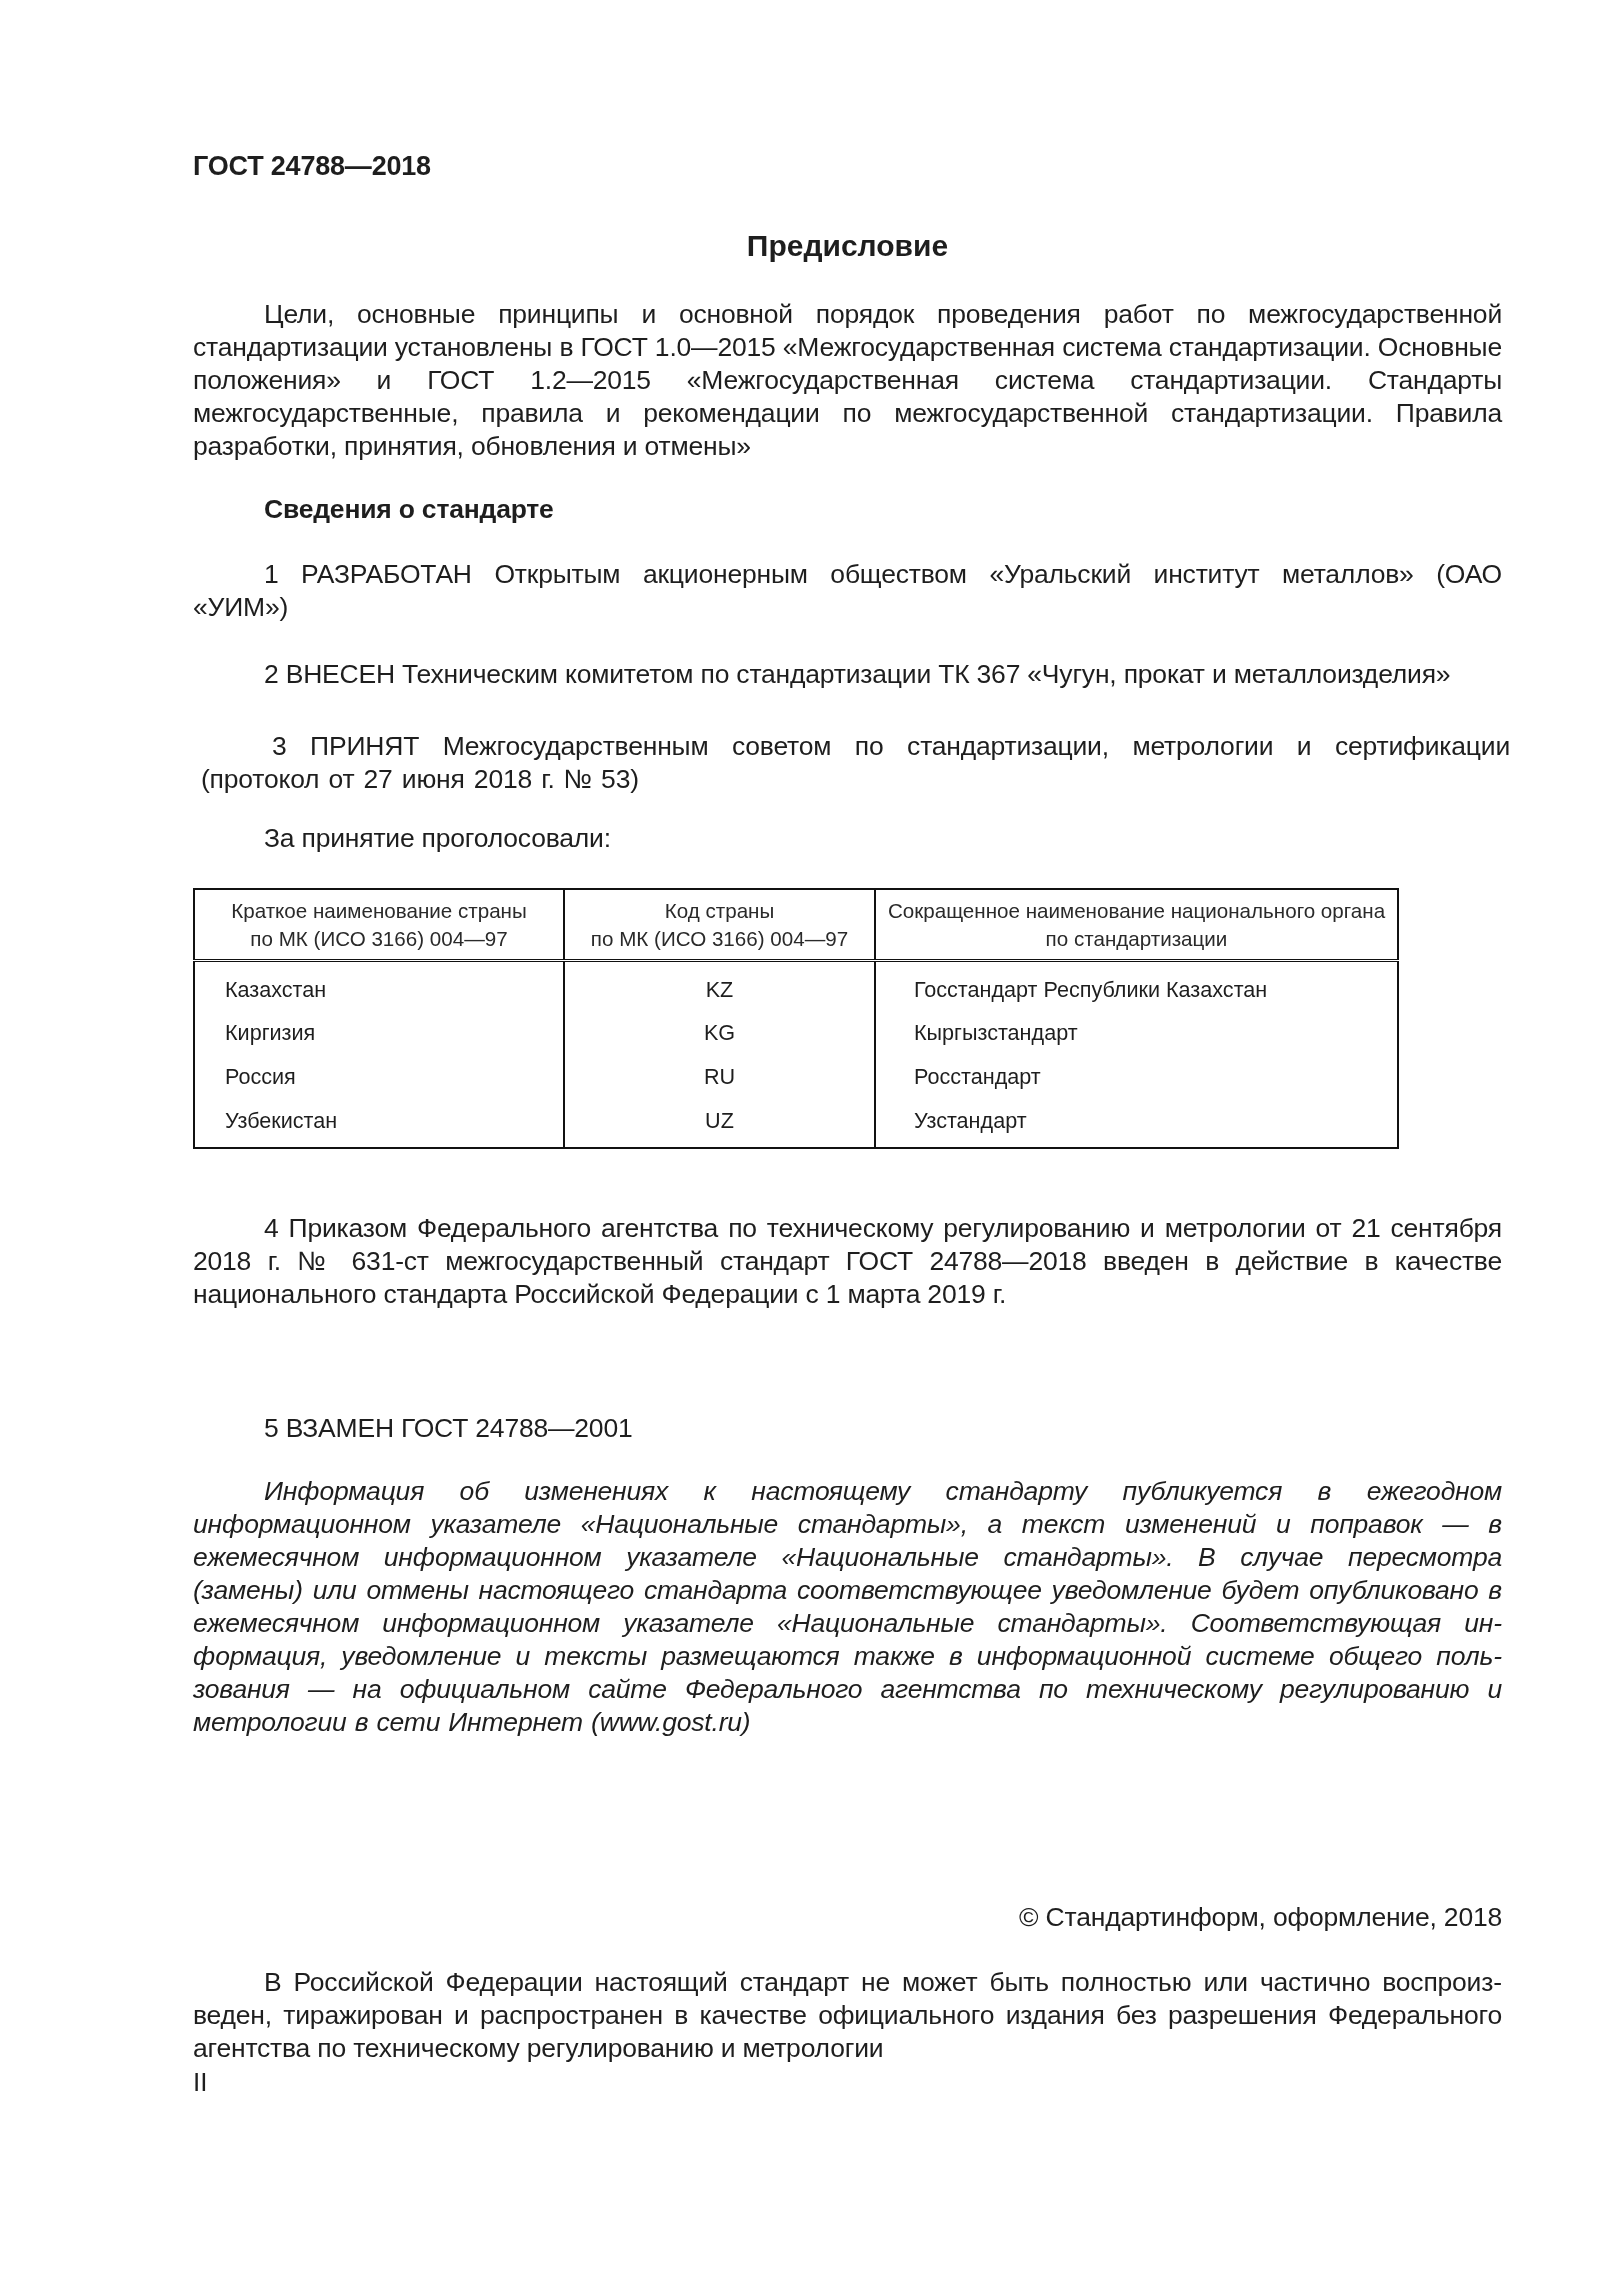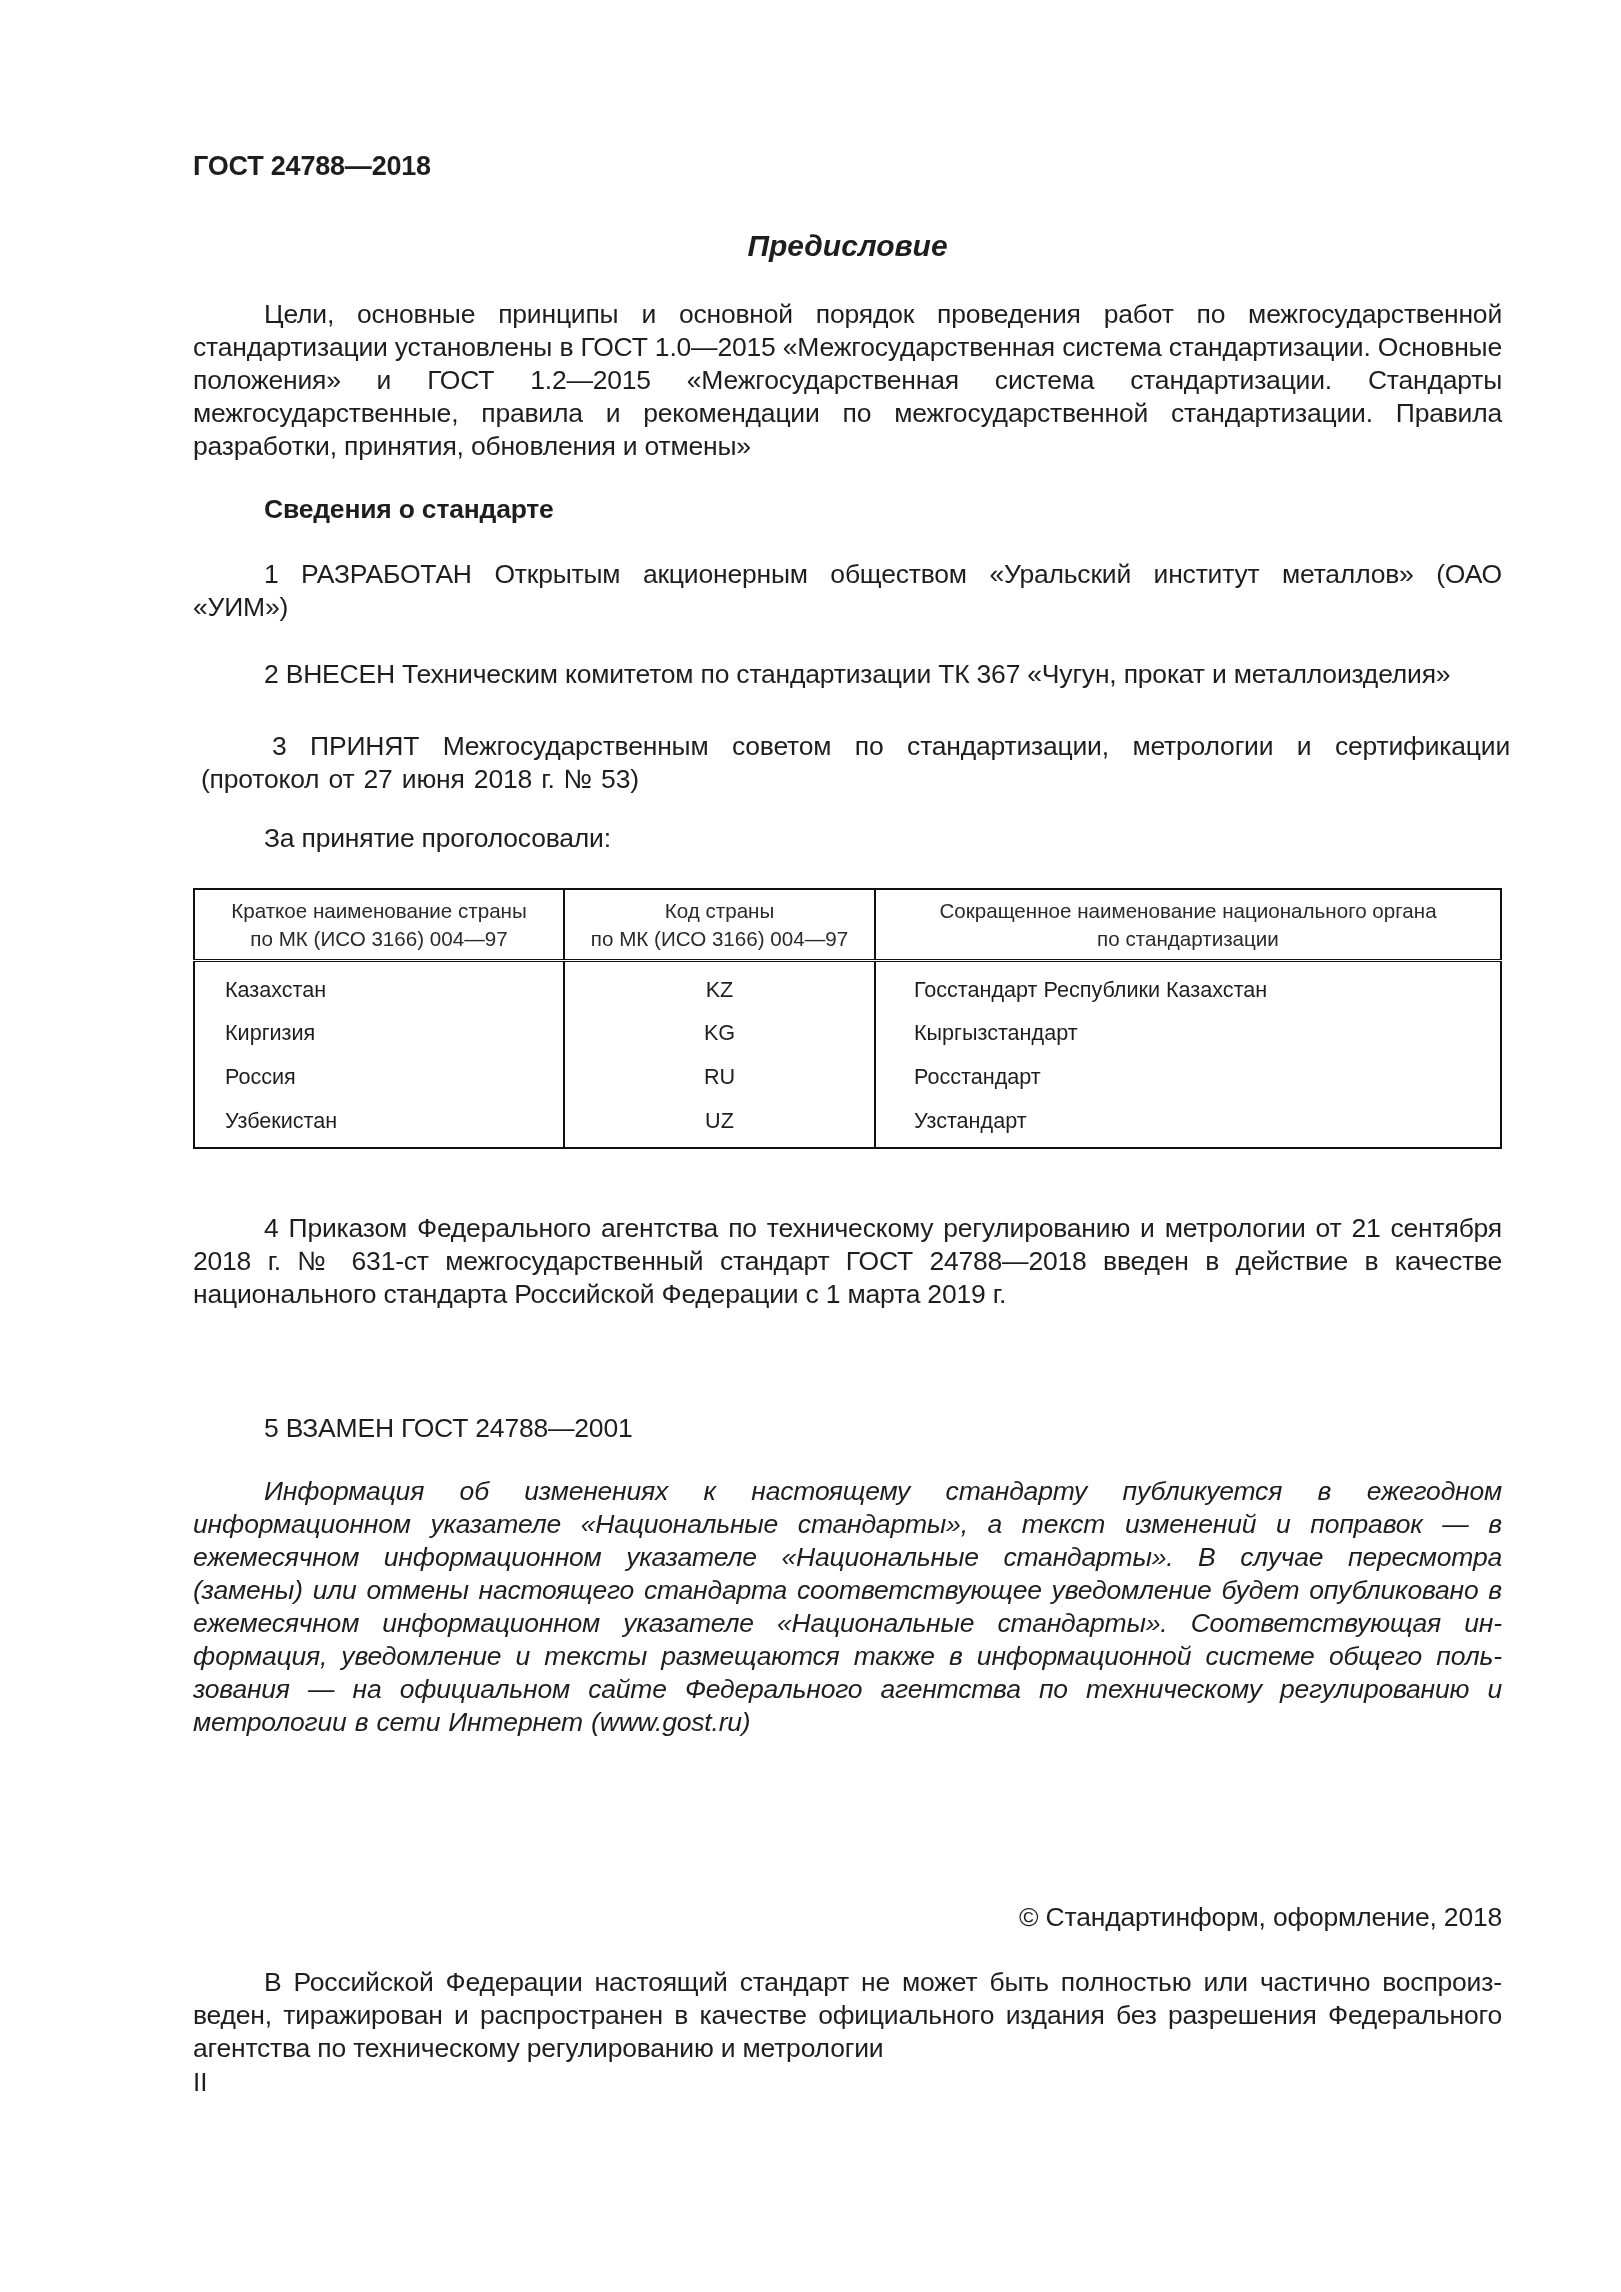--- a/index.html
+++ b/index.html
@@ -33,21 +33,20 @@
     }
     .title {
       position: absolute;
       left: 0;
       width: 1309px;
       top: 227px;
       text-align: center;
       font-size: 30px;
       font-weight: bold;
       line-height: 37px;
-      font-style: italic;
     }
     .para {
       position: absolute;
       left: 0;
       width: 1309px;
       font-size: 26.5px;
       line-height: 33px;
       text-align: justify;
       text-indent: 71px;
       hyphens: manual;
@@ -88,21 +87,21 @@
       top: 2066px;
       font-size: 26px;
       line-height: 33px;
     }
 
     
     .voting-table {
       position: absolute;
       left: 0;
       top: 888px;
-      width: 1309px;
+      width: 1206px;
       border-collapse: collapse;
       border: 2.9px solid #111;
       font-size: 21.6px;
       color: #1e1e1e;
     }
     .voting-table col.c1 { width: 370px; }
     .voting-table col.c2 { width: 311px; }
     .voting-table col.c3 { width: auto; }
     .voting-table th {
       font-weight: normal;

